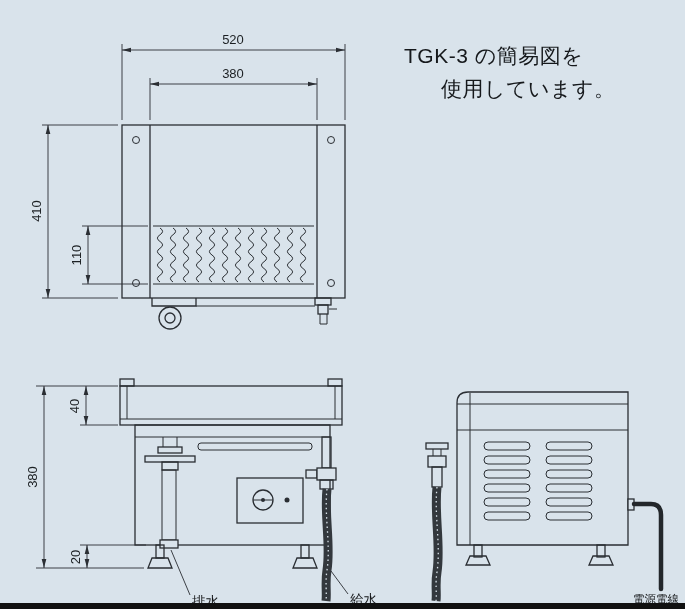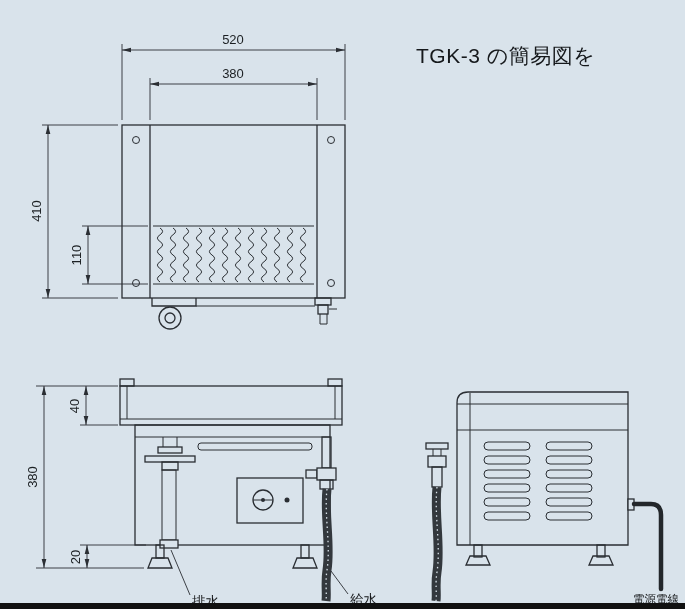--- a/index.html
+++ b/index.html
@@ -15,21 +15,21 @@
   .thin{stroke:#2a2e33;stroke-width:1;fill:none}
   .dl{stroke:#2a2e33;stroke-width:0.9;fill:none}
   .dim{font-size:13px;fill:#1c2023;font-family:"Liberation Sans",sans-serif}
   .lbl{font-size:13.5px;fill:#101214;font-family:"Liberation Sans",sans-serif}
   .lbl-sm{font-size:11.5px;fill:#101214;font-family:"Liberation Sans",sans-serif}
   .fill-dark{fill:#2a2e33;stroke:none}
   .hose{stroke:#33383d;stroke-width:9;fill:none}
   .hose-tick{stroke:#d9e3eb;stroke-width:1.3;fill:none;stroke-dasharray:1.5 3.2}
   .cable{stroke:#23272b;stroke-width:4.5;fill:none;stroke-linecap:round}
   .note{
-    position:absolute;left:416px;top:40px;width:250px;
+    position:absolute;left:404px;top:40px;width:250px;
     font-size:21px;line-height:1.55;color:#15181b;letter-spacing:.5px;
   }
   .note .l2{padding-left:37px}
   .bottom-strip{position:absolute;left:0;right:0;bottom:0;height:6px;background:#111}
 </style>
 </head>
 <body>
 
 <div class="canvas">
 
@@ -227,17 +227,18 @@
       <rect x="597" y="545" width="8" height="12" class="ol"></rect>
       <path d="M589,565 L613,565 L609,556 L593,556 Z" class="ol"></path>
     </g>
 
     <text x="633" y="603" class="lbl-sm">電源電線</text>
   </g>
 </svg>
 
 <div class="note">
   <div class="l1">TGK-3 の簡易図を</div>
+  <div class="l2">使用しています。</div>
 </div>
 
 <div class="bottom-strip"></div>
 
 </div>
 
 </body></html>

